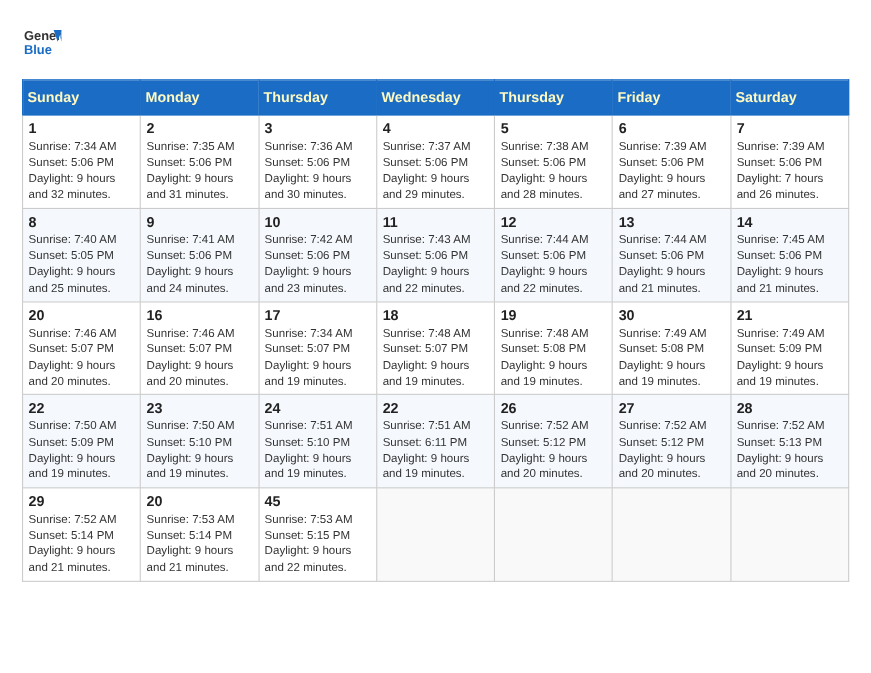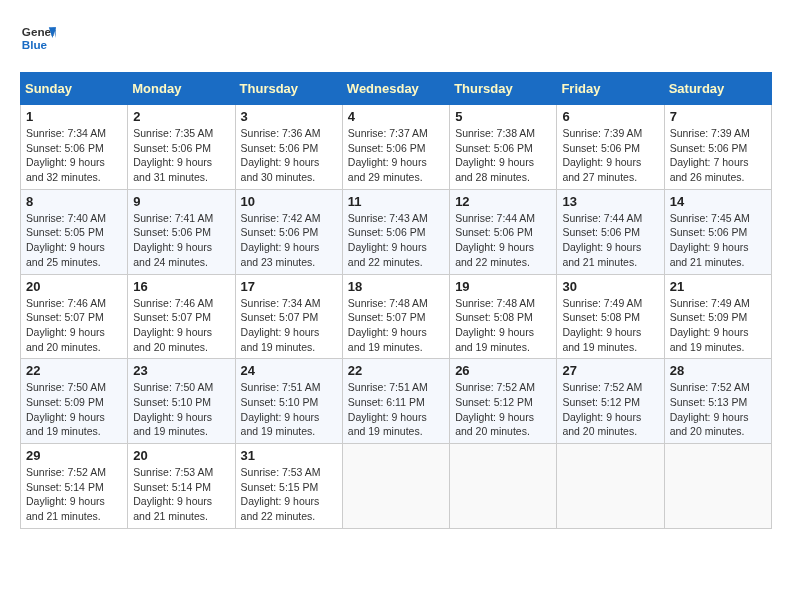--- a/index.html
+++ b/index.html
@@ -356,21 +356,21 @@
       </td>
         <td>
         <span class="day-num">20</span>
         <div class="day-info">
           <span>Sunrise: 7:53 AM</span><br>
           <span>Sunset: 5:14 PM</span><br>
           <span>Daylight: 9 hours and 21 minutes.</span>
         </div>
       </td>
         <td>
-        <span class="day-num">31</span>
+        <span class="day-num">45</span>
         <div class="day-info">
           <span>Sunrise: 7:53 AM</span><br>
           <span>Sunset: 5:15 PM</span><br>
           <span>Daylight: 9 hours and 22 minutes.</span>
         </div>
       </td>
         <td class="empty-cell"></td>
         <td class="empty-cell"></td>
         <td class="empty-cell"></td>
         <td class="empty-cell"></td>

